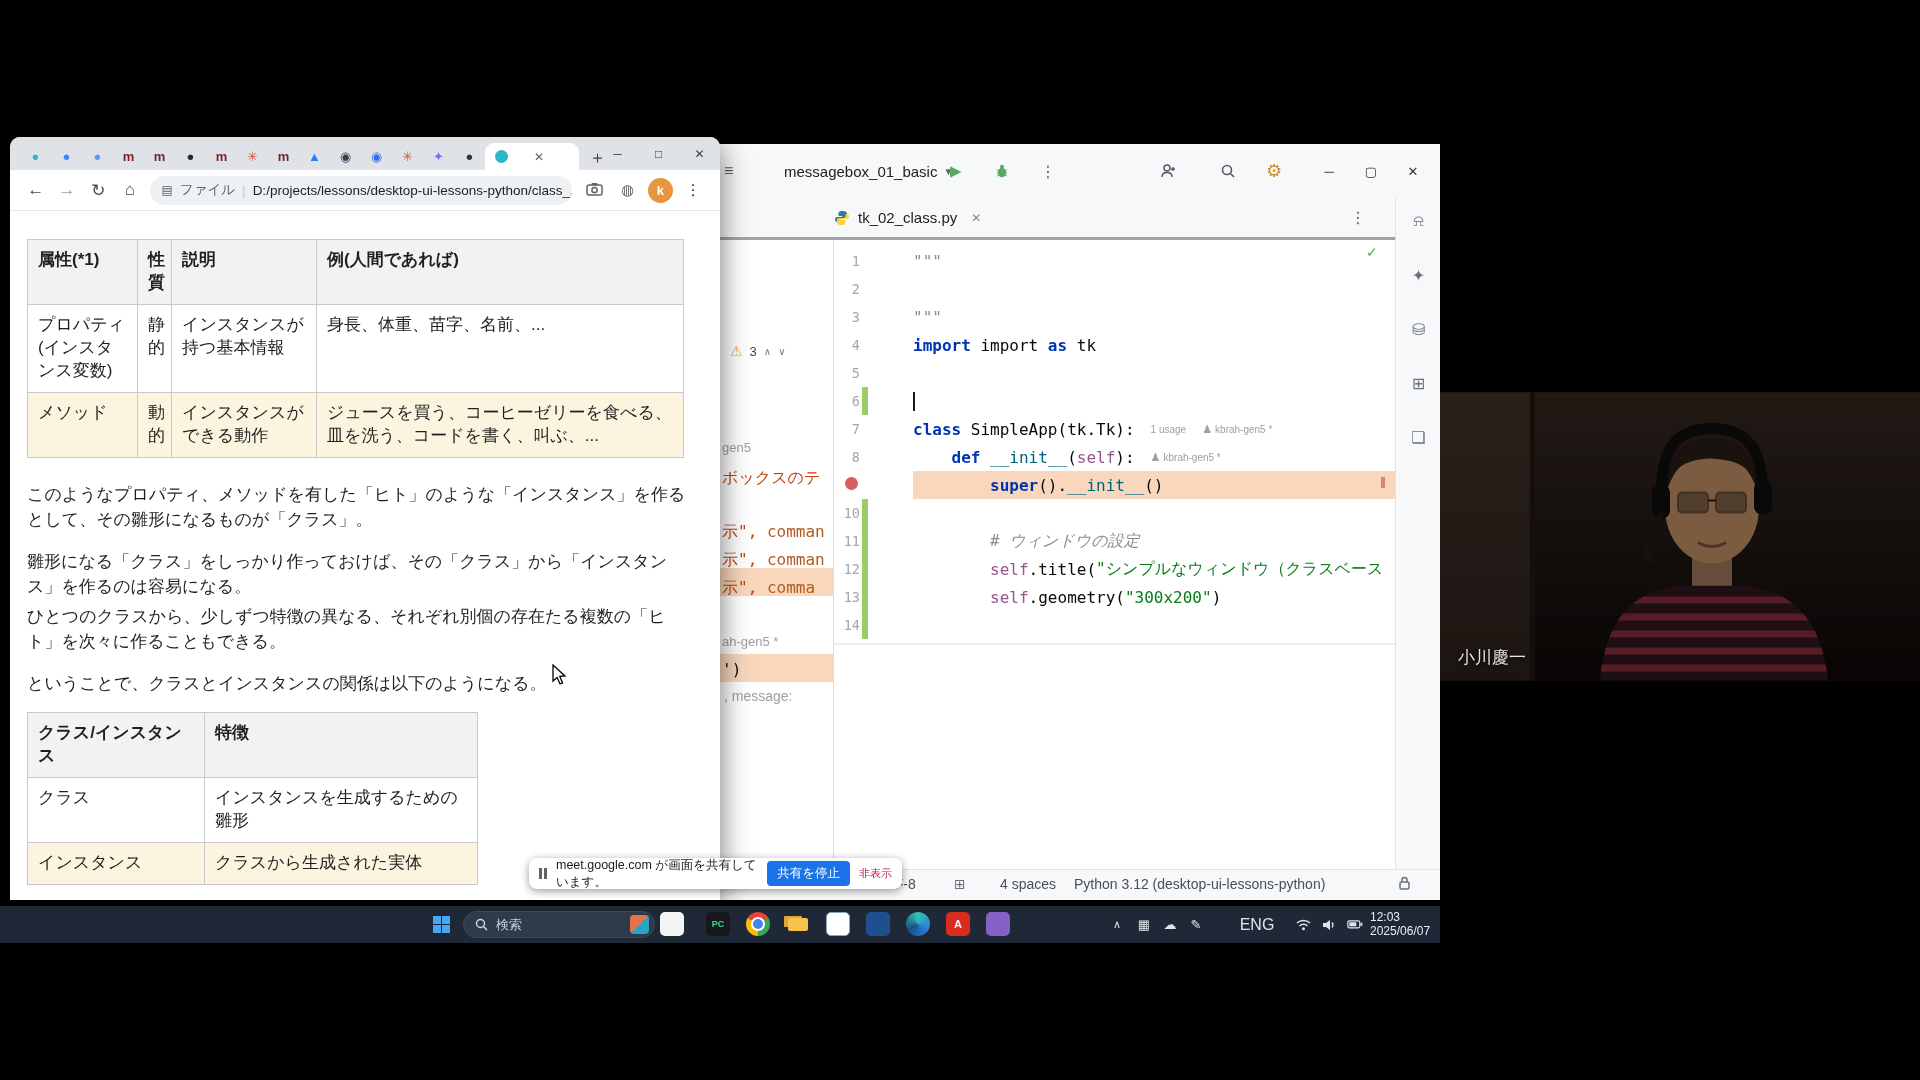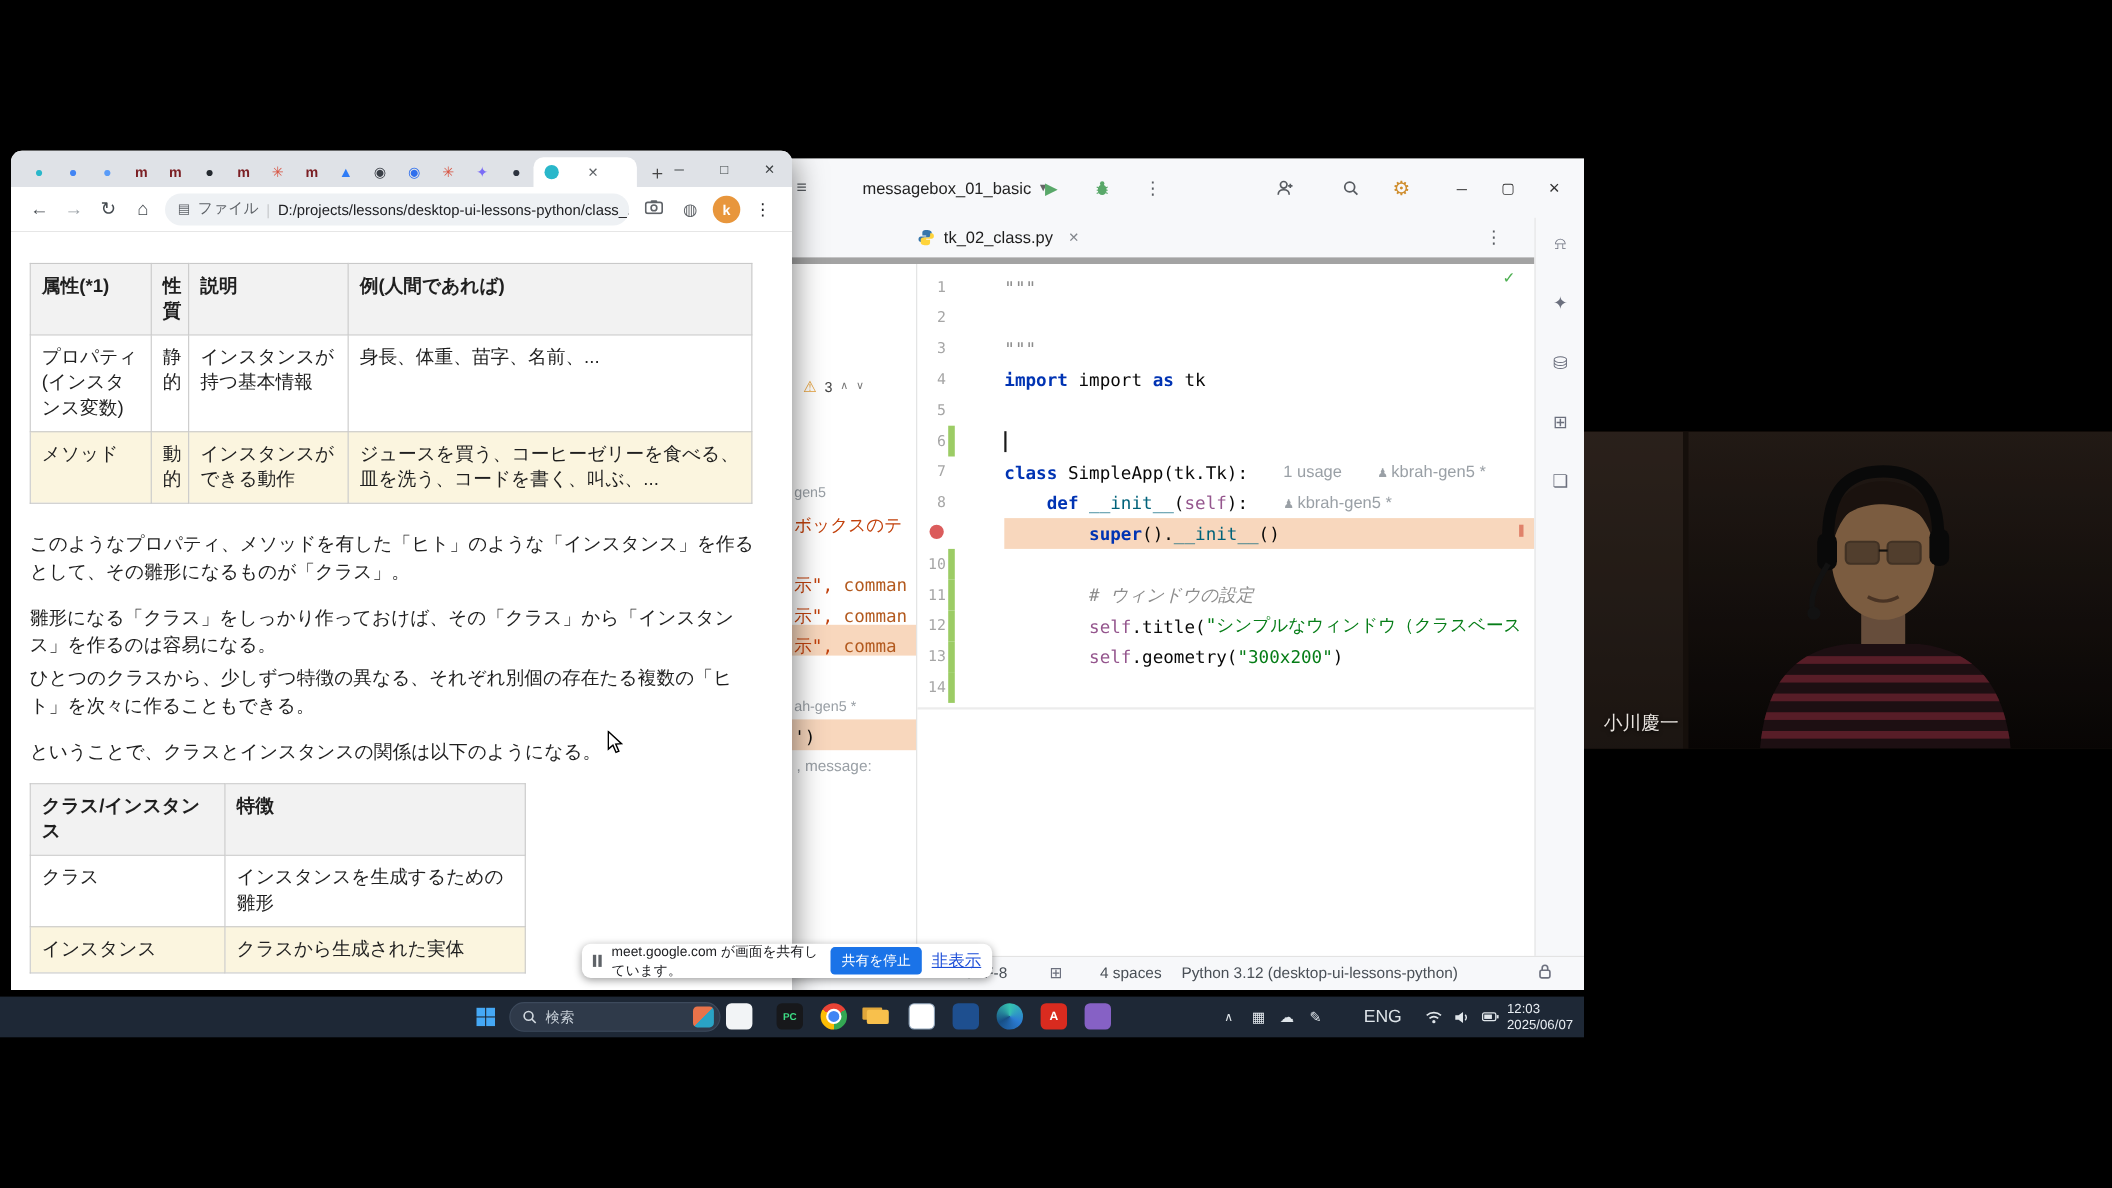--- a/index.html
+++ b/index.html
@@ -43,21 +43,21 @@
   
   #pycharm{position:absolute;left:700px;top:144px;width:740px;height:756px;background:#f7f8fa;z-index:10;
            box-shadow:0 6px 24px rgba(0,0,0,.5)}
   #pc-title{position:absolute;left:0;top:0;width:740px;height:54px;display:flex;align-items:center;color:#222}
   #pc-title .sp{position:absolute;display:flex;align-items:center;gap:6px}
   #project-sel{left:84px;font-size:15px}
   #project-sel .chev{font-size:10px;color:#666}
   .pc-ic{color:#575b60;font-size:16px}
   #pc-controls{position:absolute;right:6px;top:0;height:54px;display:flex;align-items:center}
   #pc-controls span{width:42px;text-align:center;font-size:13px;color:#333}
-  #pc-tabbar{position:absolute;left:0;top:54px;width:695px;height:42px;background:#f7f8fa;border-bottom:6px solid #a3a3a3;
+  #pc-tabbar{position:absolute;left:0;top:54px;width:695px;height:42px;background:#f7f8fa;border-bottom:3px solid #a3a3a3;
              display:flex;align-items:center}
   #editor-tab{position:absolute;left:134px;display:flex;align-items:center;gap:8px;font-size:15px;color:#1d1d1d}
   #editor-tab .x{color:#82868c;font-size:12px;margin-left:6px}
   #tab-opts{position:absolute;left:650px;color:#575b60}
   
   #left-pane{position:absolute;left:0;top:96px;width:133px;height:629px;background:#fff;overflow:hidden}
   #pane-divider{position:absolute;left:133px;top:96px;width:1px;height:629px;background:#dcdcdc}
   .peach-band{position:absolute;left:0;width:133px;height:28px;background:#f8d7bd}
   .frag{position:absolute;font-family:"DejaVu Sans Mono","Liberation Mono",monospace;font-size:16px;white-space:pre}
   .frag .str{color:#c2410c}.frag .arg{color:#b35a1f}.frag .pl{color:#0a0a0a}
@@ -71,40 +71,40 @@
   .cl .gut{width:26px;text-align:right;color:#a6a6a6;font-size:13.5px;flex:none;position:relative}
   .cl .bp{display:inline-block;width:13px;height:13px;border-radius:50%;background:#db5c5c;margin-right:2px}
   .cl .vcs{width:6px;height:28px;margin-left:2px;flex:none}
   .cl .vcs.on{background:#9ccc65}
   .cl .ct{flex:1;height:28px;display:flex;align-items:center;white-space:pre;margin-left:45px}
   .cl.hl .ct{background:#f8d7bd}
   .caret{display:inline-block;width:2px;height:19px;background:#1a1a1a}
   .tk-kw{color:#0033b3;font-weight:600}.tk-pl{color:#080808}.tk-str{color:#067d17}
   .tk-doc{color:#8c8c8c;font-style:italic}.tk-com{color:#8c8c8c;font-style:italic}
   .tk-self{color:#94558d}.tk-fn{color:#00627a}
-  .inlay{color:#9aa0a6;font-family:"Liberation Sans",sans-serif;font-size:15px;margin-left:32px;white-space:nowrap}
+  .inlay{color:#9aa0a6;font-family:"Liberation Sans",sans-serif;font-size:10px;margin-left:16px;white-space:nowrap}
   .inlay.person::before{content:"♟ ";font-size:11px}
   #hscroll-line{position:absolute;left:134px;top:499px;width:561px;height:2px;background:#ececec}
   #inspections-ok{position:absolute;left:666px;top:100px;color:#4caf50;font-size:14px}
   #stripe-red{position:absolute;left:681px;top:333px;width:4px;height:11px;background:#e0826a}
   
   #pc-sidebar{position:absolute;right:0;top:54px;width:45px;height:671px;background:#f7f8fa;border-left:1px solid #e3e3e3}
   #pc-sidebar span{position:absolute;left:0;width:45px;text-align:center;color:#6c707e;font-size:16px}
   
   #pc-status{position:absolute;left:0;bottom:0;width:740px;height:31px;background:#f7f8fa;border-top:1px solid #e3e3e3;
              font-size:14px;color:#494f56}
   #pc-status .sp{position:absolute;top:6px;white-space:nowrap}
 
   
   #meet-banner{position:absolute;left:529px;top:858px;width:373px;height:31px;background:#fff;border-radius:8px;z-index:50;
                box-shadow:0 2px 8px rgba(0,0,0,.4);display:flex;align-items:center;gap:9px;padding:0 10px;font-size:12.5px;color:#202124}
   .pause-ic{display:inline-flex;gap:2px}
   .pause-ic i{display:block;width:3px;height:11px;background:#5f6368}
   #stop-share{background:#1a73e8;color:#fff;border:none;border-radius:4px;padding:4px 10px;font-size:12.5px;white-space:nowrap}
-  #hide-link{color:#1d4ed8;text-decoration:underline;font-size:15px;white-space:nowrap}
+  #hide-link{color:#be185d;font-size:11px;white-space:nowrap}
 
   
   #taskbar{position:absolute;left:0;top:906px;width:1440px;height:37px;background:#1e2836;z-index:40}
   .tb-item{position:absolute;top:6px;width:24px;height:24px;display:flex;align-items:center;justify-content:center}
   #search-box{position:absolute;left:463px;top:5px;width:192px;height:27px;background:#2f3a4a;border:1px solid #3d4a5c;
               border-radius:14px;display:flex;align-items:center;gap:8px;padding:0 5px 0 11px;color:#c9d1d9;font-size:13px}
   #search-box .thumb{margin-left:auto;width:19px;height:19px;border-radius:4px;
               background:linear-gradient(135deg,#e8734a 0 50%,#2aa3c4 50% 100%)}
   .tb-app{position:absolute;top:6px;width:24px;height:24px;border-radius:5px;display:flex;align-items:center;justify-content:center;
           font-size:9px;font-weight:bold}

